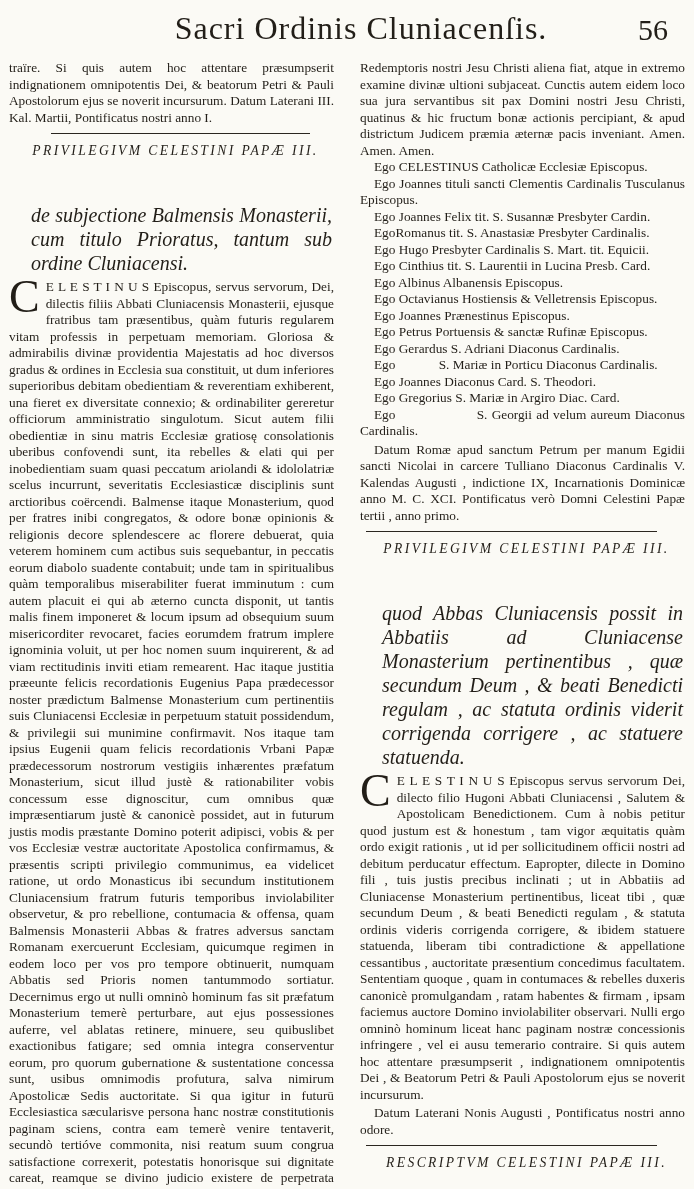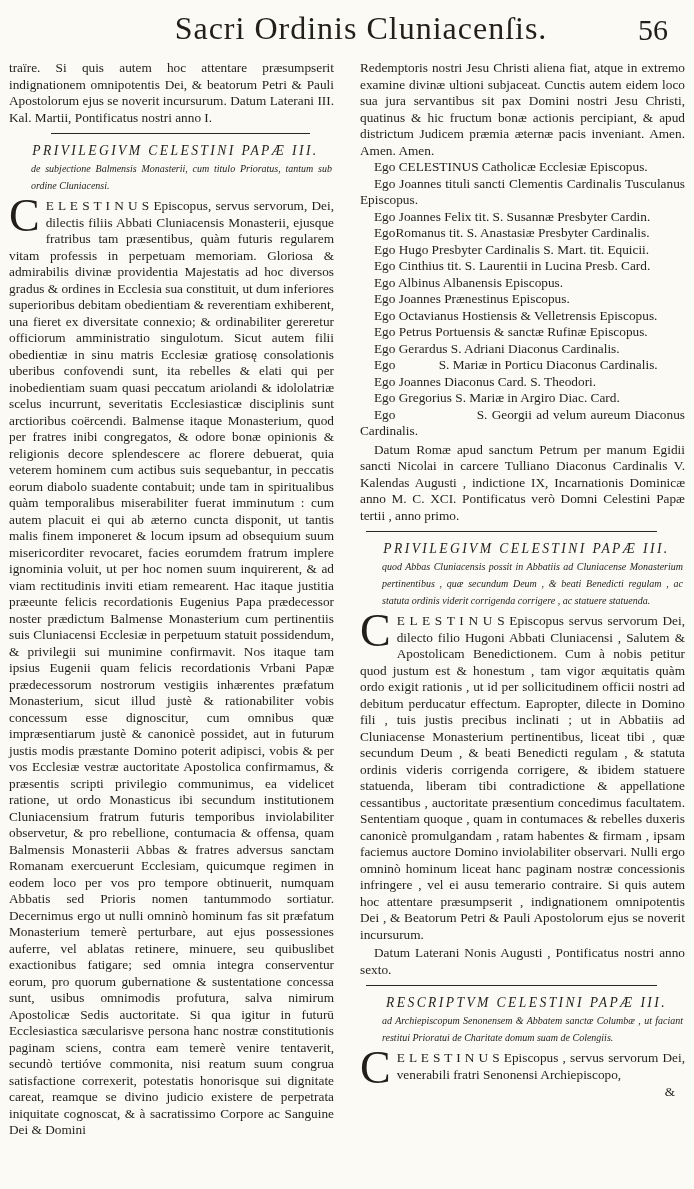--- a/index.html
+++ b/index.html
@@ -32,22 +32,23 @@
   .rule-left  { border:none; border-top:1.7px solid #2b2620; margin:7px 24px 8px 42px; }
   .rule-right { border:none; border-top:1.7px solid #2b2620; margin:7px 28px 8px 6px; }
   .heading { font-style:italic; margin:1px 0 4px 0; }
   .heading-caps {
     font-size:13.6px; letter-spacing:2.4px;
     text-align:center; white-space:nowrap;
     padding-left:8px; line-height:18px;
   }
   .heading-sub {
     padding-left:22px; padding-right:2px;
-    font-size:10px; line-height:17px;
+    font-size:20px; line-height:24px;
     text-align:justify;
+    margin-top:43px;
   }
   .drop-cap {
     float:left;
     font-size:46px; line-height:32px;
     padding:2px 6px 0 0;
   }
   .sig { text-indent:14px; }
   .datum { text-indent:14px; margin:2px 0 3px 0; }
   .body-par { margin-top:1px; }
   .catchword { text-align:right; padding-right:10px; margin-top:1px; }
@@ -82,43 +83,43 @@
     <div class="col">
       <p class="cont">Redemptoris nostri Jesu Christi aliena fiat, atque in extremo examine divinæ ultioni subjaceat. Cunctis autem eidem loco sua jura servantibus sit pax Domini nostri Jesu Christi, quatinus &amp; hic fructum bonæ actionis percipiant, &amp; apud districtum Judicem præmia æternæ pacis inveniant. Amen. Amen. Amen.</p>
 
       <p class="sig">Ego CELESTINUS Catholicæ Ecclesiæ Episcopus.</p>
       <p class="sig">Ego Joannes tituli sancti Clementis Cardinalis Tusculanus Episcopus.</p>
       <p class="sig">Ego Joannes Felix tit. S. Susannæ Presbyter Cardin.</p>
       <p class="sig">EgoRomanus tit. S. Anastasiæ Presbyter Cardinalis.</p>
       <p class="sig">Ego Hugo Presbyter Cardinalis S. Mart. tit. Equicii.</p>
       <p class="sig">Ego Cinthius tit. S. Laurentii in Lucina Presb. Card.</p>
       <p class="sig">Ego Albinus Albanensis Episcopus.</p>
+      <p class="sig">Ego Octavianus Hostiensis &amp; Velletrensis Episcopus.</p>
       <p class="sig">Ego Joannes Prænestinus Episcopus.</p>
-      <p class="sig">Ego Octavianus Hostiensis &amp; Velletrensis Episcopus.</p>
       <p class="sig">Ego Petrus Portuensis &amp; sanctæ Rufinæ Episcopus.</p>
       <p class="sig">Ego Gerardus S. Adriani Diaconus Cardinalis.</p>
       <p class="sig">Ego&nbsp;&nbsp;&nbsp;&nbsp;&nbsp;&nbsp;&nbsp;&nbsp;&nbsp;&nbsp;&nbsp;&nbsp; S. Mariæ in Porticu Diaconus Cardinalis.</p>
       <p class="sig">Ego Joannes Diaconus Card. S. Theodori.</p>
       <p class="sig">Ego Gregorius S. Mariæ in Argiro Diac. Card.</p>
       <p class="sig">Ego&nbsp;&nbsp;&nbsp;&nbsp;&nbsp;&nbsp;&nbsp;&nbsp;&nbsp;&nbsp;&nbsp;&nbsp;&nbsp;&nbsp;&nbsp;&nbsp;&nbsp;&nbsp; S. Georgii ad velum aureum Diaconus Cardinalis.</p>
 
       <p class="datum">Datum Romæ apud sanctum Petrum per manum Egidii sancti Nicolai in carcere Tulliano Diaconus Cardinalis V. Kalendas Augusti , indictione IX, Incarnationis Dominicæ anno M. C. XCI. Pontificatus verò Domni Celestini Papæ tertii , anno primo.</p>
 
       <hr class="rule-right">
 
       <div class="heading">
         <div class="heading-caps">PRIVILEGIVM CELESTINI PAPÆ III.</div>
         <div class="heading-sub">quod Abbas Cluniacensis possit in Abbatiis ad Cluniacense Monasterium pertinentibus , quæ secundum Deum , &amp; beati Benedicti regulam , ac statuta ordinis viderit corrigenda corrigere , ac statuere statuenda.</div>
       </div>
 
       <p class="body-par">
         <span class="drop-cap">C</span><span>E L E S T I N U S  Episcopus servus servorum Dei, dilecto filio Hugoni Abbati Cluniacensi , Salutem &amp; Apostolicam Benedictionem. Cum à nobis petitur quod justum est &amp; honestum , tam vigor æquitatis quàm ordo exigit rationis , ut id per sollicitudinem officii nostri ad debitum perducatur effectum. Eapropter, dilecte in Domino fili , tuis justis precibus inclinati ; ut in Abbatiis ad Cluniacense Monasterium pertinentibus, liceat tibi , quæ secundum Deum , &amp; beati Benedicti regulam , &amp; statuta ordinis videris corrigenda corrigere, &amp; ibidem statuere statuenda, liberam tibi contradictione &amp; appellatione cessantibus , auctoritate præsentium concedimus facultatem. Sententiam quoque , quam in contumaces &amp; rebelles duxeris canonicè promulgandam , ratam habentes &amp; firmam , ipsam faciemus auctore Domino inviolabiliter observari. Nulli ergo omninò hominum liceat hanc paginam nostræ concessionis infringere , vel ei ausu temerario contraire. Si quis autem hoc attentare præsumpserit , indignationem omnipotentis Dei , &amp; Beatorum Petri &amp; Pauli Apostolorum ejus se noverit incursurum.</span>
       </p>
 
-      <p class="datum">Datum Laterani Nonis Augusti , Pontificatus nostri anno sexto.</p>
+      <p class="datum">Datum Laterani Nonis Augusti , Pontificatus nostri anno odore.</p>
 
       <hr class="rule-right">
 
       <div class="heading">
         <div class="heading-caps">RESCRIPTVM CELESTINI PAPÆ III.</div>
         <div class="heading-sub">ad Archiepiscopum Senonensem &amp; Abbatem sanctæ Columbæ , ut faciant restitui Prioratui de Charitate domum suam de Colengiis.</div>
       </div>
 
       <p class="body-par">
         <span class="drop-cap">C</span><span>E L E S T I N U S  Episcopus , servus servorum Dei, venerabili fratri Senonensi Archiepiscopo,</span>

